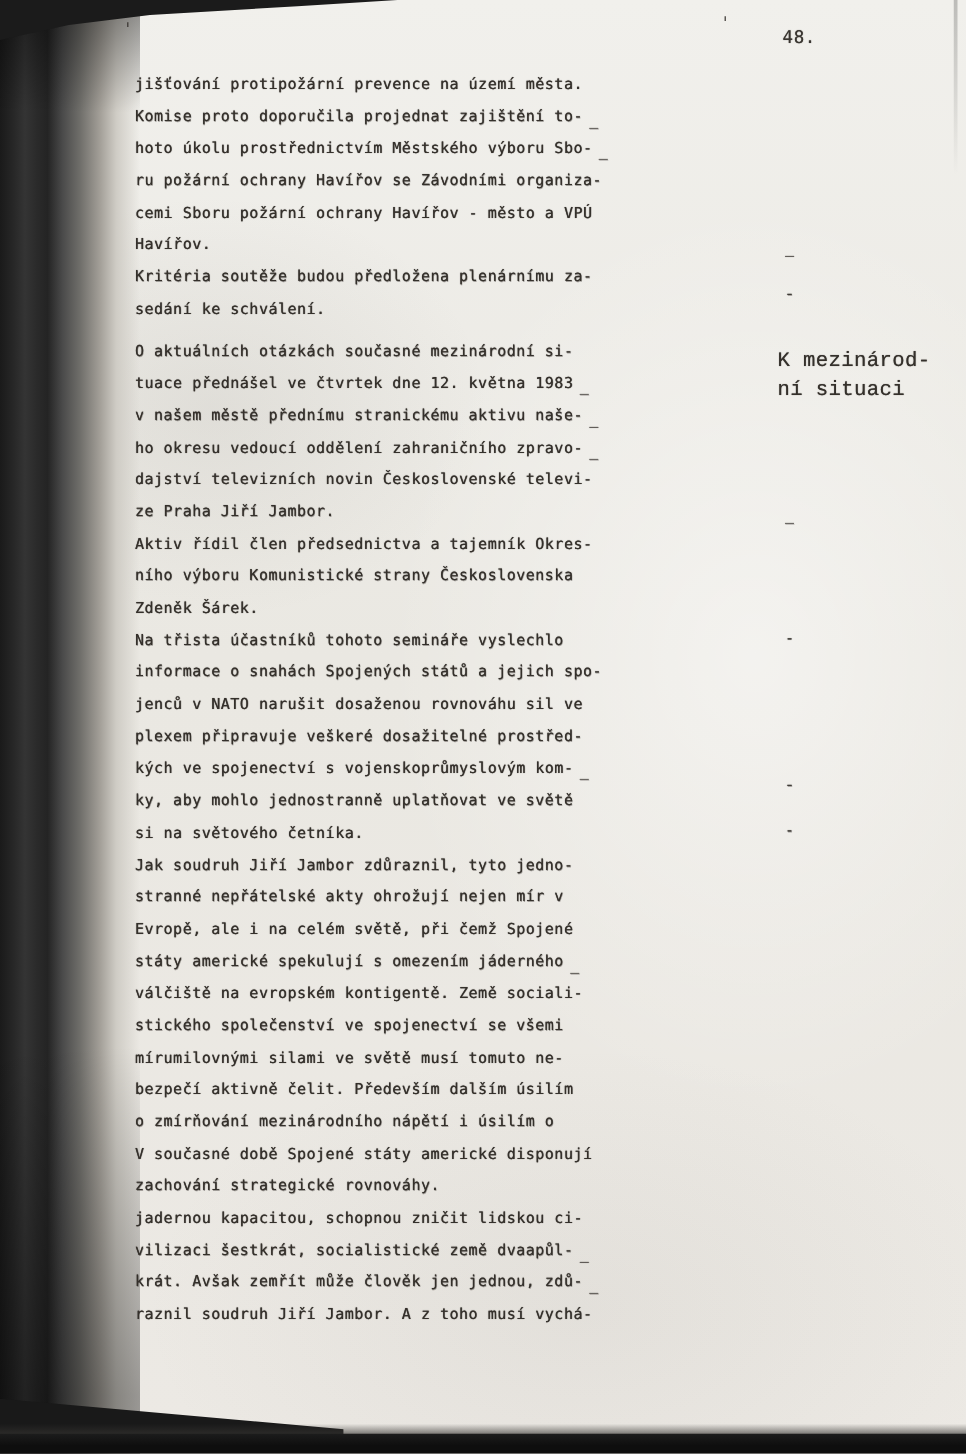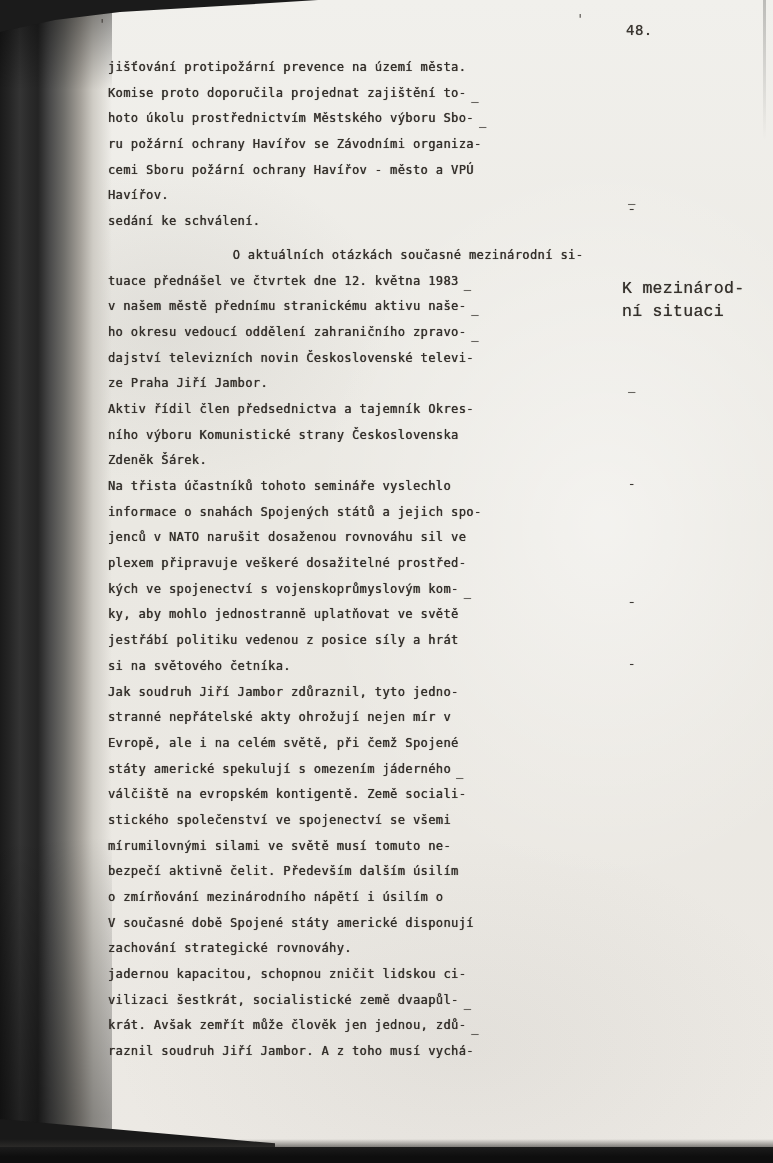--- a/index.html
+++ b/index.html
@@ -55,21 +55,21 @@
   }
   
   .body-text {
     position: absolute; left: 92px; top: 55px; width: 600px;
     font-size: 12px; line-height: 25.7px; letter-spacing: 0.4px;
     color: #34302b;
     text-shadow: 0 0 0.7px rgba(48,44,39,0.85), 0.4px 0.4px 0.5px rgba(48,44,39,0.35);
     margin-left: 16px;
   }
   .line { position: relative; white-space: pre; height: 25.7px; }
-  .line.gap { margin-top: 8px; text-align: center; }
+  .line.gap { margin-top: 8px; }
   .mark { display: inline-block; color: #3b3833; }
   .mark.after { margin-left: 5px; }
   .mark.margin { position: absolute; left: 520px; }
   .mark.m-low  { transform: translateY(3px); }
   .mark.m-mid  { transform: translateY(-2px); }
   .mark.m-high { transform: translateY(-7px); }
   
   .margin-note {
     position: absolute; left: 622px; top: 277px;
     font-size: 16.5px; line-height: 23px; letter-spacing: 0.3px;
@@ -98,37 +98,37 @@
 
   <span class="page-number">48.</span>
 
   <div class="body-text">
       <div class="line"><span>jišťování protipožární prevence na území města.</span></div>
       <div class="line"><span>Komise proto doporučila projednat zajištění to-</span><span class="mark after m-low">_</span></div>
       <div class="line"><span>hoto úkolu prostřednictvím Městského výboru Sbo-</span><span class="mark after m-low">_</span></div>
       <div class="line"><span>ru požární ochrany Havířov se Závodními organiza-</span></div>
       <div class="line"><span>cemi Sboru požární ochrany Havířov - město a VPÚ</span></div>
       <div class="line"><span>Havířov.</span><span class="mark margin m-low">_</span></div>
+      <div class="line"><span>Kritéria soutěže budou předložena plenárnímu za-</span></div>
       <div class="line"><span>sedání ke schválení.</span><span class="mark margin m-high">¯</span></div>
       <div class="line gap"><span>O aktuálních otázkách současné mezinárodní si-</span></div>
       <div class="line"><span>tuace přednášel ve čtvrtek dne 12. května 1983</span><span class="mark after m-low">_</span></div>
       <div class="line"><span>v našem městě přednímu stranickému aktivu naše-</span><span class="mark after m-low">_</span></div>
       <div class="line"><span>ho okresu vedoucí oddělení zahraničního zpravo-</span><span class="mark after m-low">_</span></div>
       <div class="line"><span>dajství televizních novin Československé televi-</span></div>
       <div class="line"><span>ze Praha Jiří Jambor.</span><span class="mark margin m-low">_</span></div>
       <div class="line"><span>Aktiv řídil člen předsednictva a tajemník Okres-</span></div>
       <div class="line"><span>ního výboru Komunistické strany Československa</span></div>
       <div class="line"><span>Zdeněk Šárek.</span></div>
       <div class="line"><span>Na třista účastníků tohoto semináře vyslechlo</span><span class="mark margin m-mid">-</span></div>
       <div class="line"><span>informace o snahách Spojených států a jejich spo-</span></div>
       <div class="line"><span>jenců v NATO narušit dosaženou rovnováhu sil ve</span></div>
       <div class="line"><span>plexem připravuje veškeré dosažitelné prostřed-</span></div>
       <div class="line"><span>kých ve spojenectví s vojenskoprůmyslovým kom-</span><span class="mark after m-low">_</span></div>
       <div class="line"><span>ky, aby mohlo jednostranně uplatňovat ve světě</span><span class="mark margin m-high">¯</span></div>
-      <div class="line"><span>jestřábí politiku vedenou z posice síly a hrát</span></div>
       <div class="line"><span>si na světového četníka.</span><span class="mark margin m-mid">-</span></div>
       <div class="line"><span>Jak soudruh Jiří Jambor zdůraznil, tyto jedno-</span></div>
       <div class="line"><span>stranné nepřátelské akty ohrožují nejen mír v</span></div>
       <div class="line"><span>Evropě, ale i na celém světě, při čemž Spojené</span></div>
       <div class="line"><span>státy americké spekulují s omezením jáderného</span><span class="mark after m-low">_</span></div>
       <div class="line"><span>válčiště na evropském kontigentě. Země sociali-</span></div>
       <div class="line"><span>stického společenství ve spojenectví se všemi</span></div>
       <div class="line"><span>mírumilovnými silami ve světě musí tomuto ne-</span></div>
       <div class="line"><span>bezpečí aktivně čelit. Především dalším úsilím</span></div>
       <div class="line"><span>o zmírňování mezinárodního nápětí i úsilím o</span></div>

